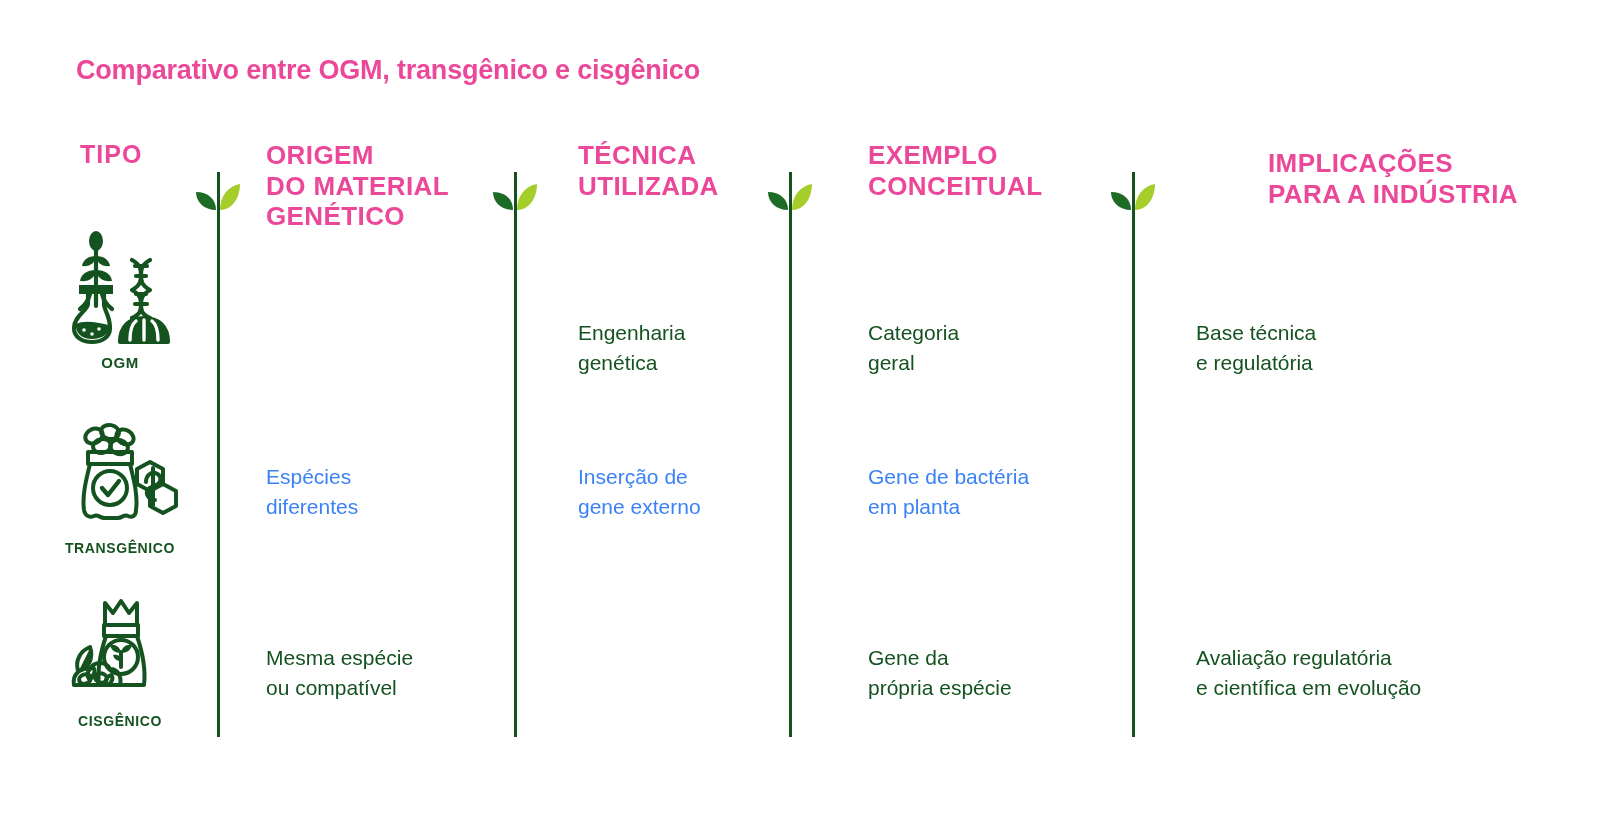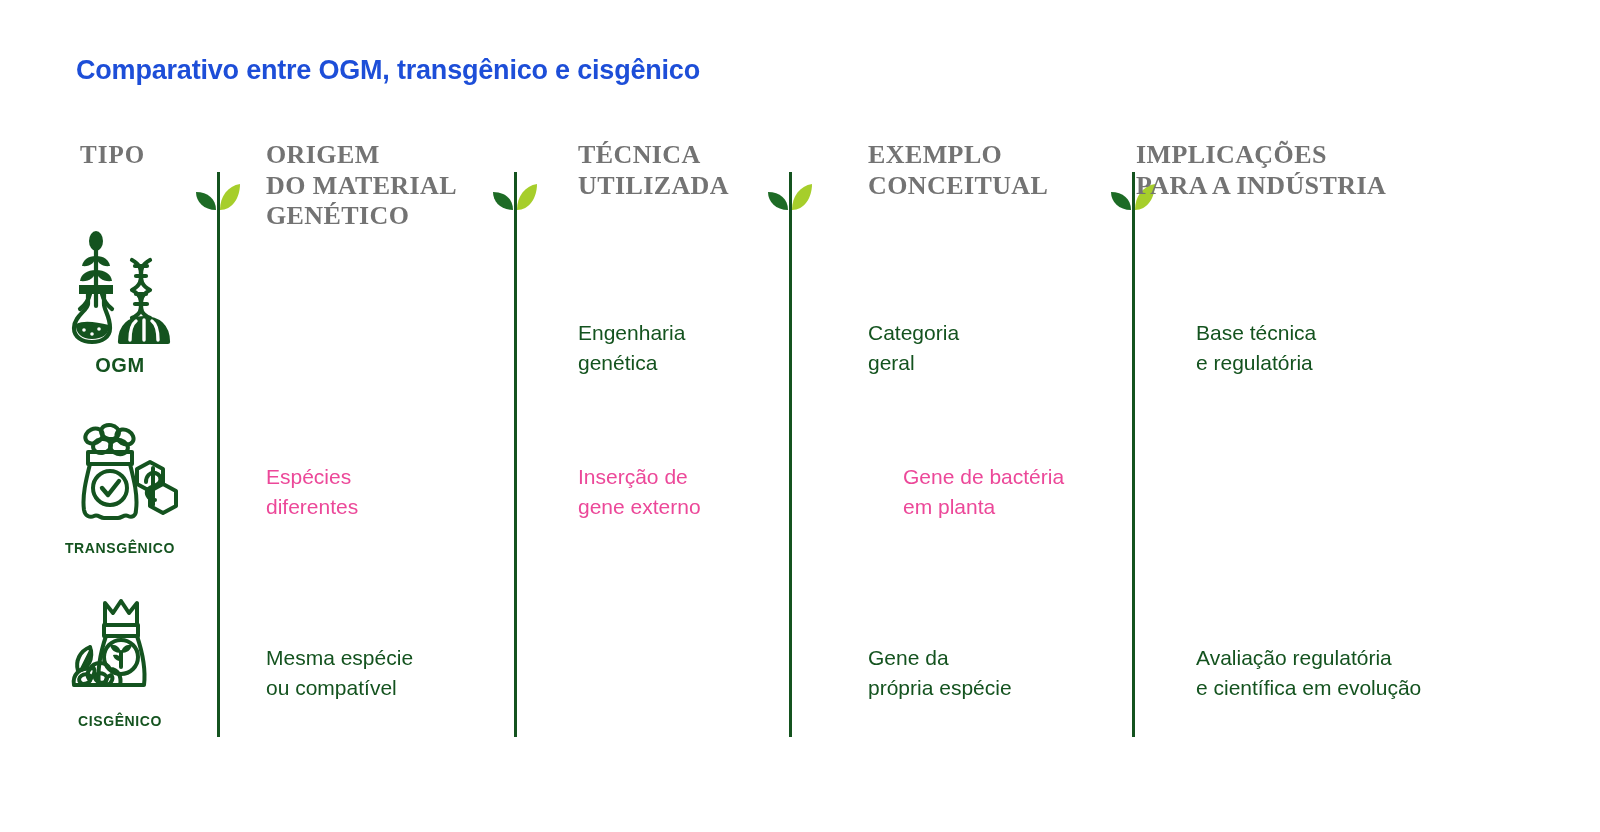--- a/index.html
+++ b/index.html
@@ -21,21 +21,21 @@
     background: #ffffff;
   }
 
   
   .title {
     position: absolute;
     left: 76px;
     top: 55px;
     font-size: 27px;
     font-weight: bold;
-    color: #1d4ed8;
+    color: #ec4899;
     letter-spacing: -0.2px;
     white-space: nowrap;
   }
 
   
   .grid {
     position: absolute;
     left: 0;
     top: 140px;
     width: 1600px;
@@ -67,56 +67,55 @@
 
   
   .col {
     position: absolute;
     top: 0;
   }
   .col-head {
     font-size: 26px;
     font-weight: bold;
     line-height: 1.18;
-    color: #737373;
+    color: #ec4899;
     letter-spacing: 0.4px;
     text-transform: uppercase;
     white-space: pre-line;
-    font-family: Liberation Serif, serif;
   }
   .col-head.tipo {
     font-size: 25px;
     letter-spacing: 1px;
   }
 
   
   .cell {
     position: absolute;
     font-size: 21px;
     line-height: 1.45;
     white-space: pre-line;
   }
   .cell.dark { color: #14531f; }
-  .cell.lime { color: #ec4899; }
+  .cell.lime { color: #3b82f6; }
 
   
   .typecell {
     position: absolute;
     width: 190px;
     left: 25px;
     text-align: center;
   }
   .typecell .ico {
     display: block;
     margin: 0 auto;
   }
   .typecell .lbl {
     display: block;
     margin-top: 6px;
-    font-size: 20px;
+    font-size: 15px;
     font-weight: bold;
     letter-spacing: 0.6px;
     color: #14531f;
   }
   .typecell .lbl.small { font-size: 14px; }
 </style>
 </head>
 <body>
 
 <div class="page">
@@ -170,21 +169,21 @@
       <div class="col-head">ORIGEM
 DO MATERIAL
 GENÉTICO</div>
     </div>
 
     <div class="col" style="left:868px; width:230px;">
       <div class="col-head">EXEMPLO
 CONCEITUAL</div>
     </div>
 
-    <div class="col" style="left:1136px; width:330px;">
+    <div class="col" style="left:1268px; width:330px;margin-top:8px;">
       <div class="col-head">IMPLICAÇÕES
 PARA A INDÚSTRIA</div>
     </div>
 
     <div class="typecell" style="top:90px;">
       <svg class="ico" width="108" height="118" viewBox="0 0 108 118">
         <g fill="none" stroke="#14531f" stroke-width="4.2" stroke-linecap="round" stroke-linejoin="round">
 
           <path d="M30 62 L30 18"></path>
 
@@ -258,21 +257,21 @@
           <path d="M93 46 L93 83"></path>
         </g>
       </svg>
       <span class="lbl small">TRANSGÊNICO</span>
     </div>
 
     <div class="cell lime" style="left:266px; top:322px; width:215px;">Espécies
 diferentes</div>
     <div class="cell lime" style="left:578px; top:322px; width:210px;">Inserção de
 gene externo</div>
-    <div class="cell lime" style="left:868px; top:322px; width:240px;margin-left:35px;">Gene de bactéria
+    <div class="cell lime" style="left:868px; top:322px; width:240px;">Gene de bactéria
 em planta</div>
 
     <div class="typecell" style="top:455px;">
       <svg class="ico" width="120" height="112" viewBox="0 0 120 112">
         <g fill="none" stroke="#14531f" stroke-width="4" stroke-linecap="round" stroke-linejoin="round">
 
           <path d="M45 30 L45 8 L53 18 L61 6 L69 18 L77 8 L77 30"></path>
 
           <path d="M44 30 L78 30 L78 41 L44 41 Z"></path>
 

